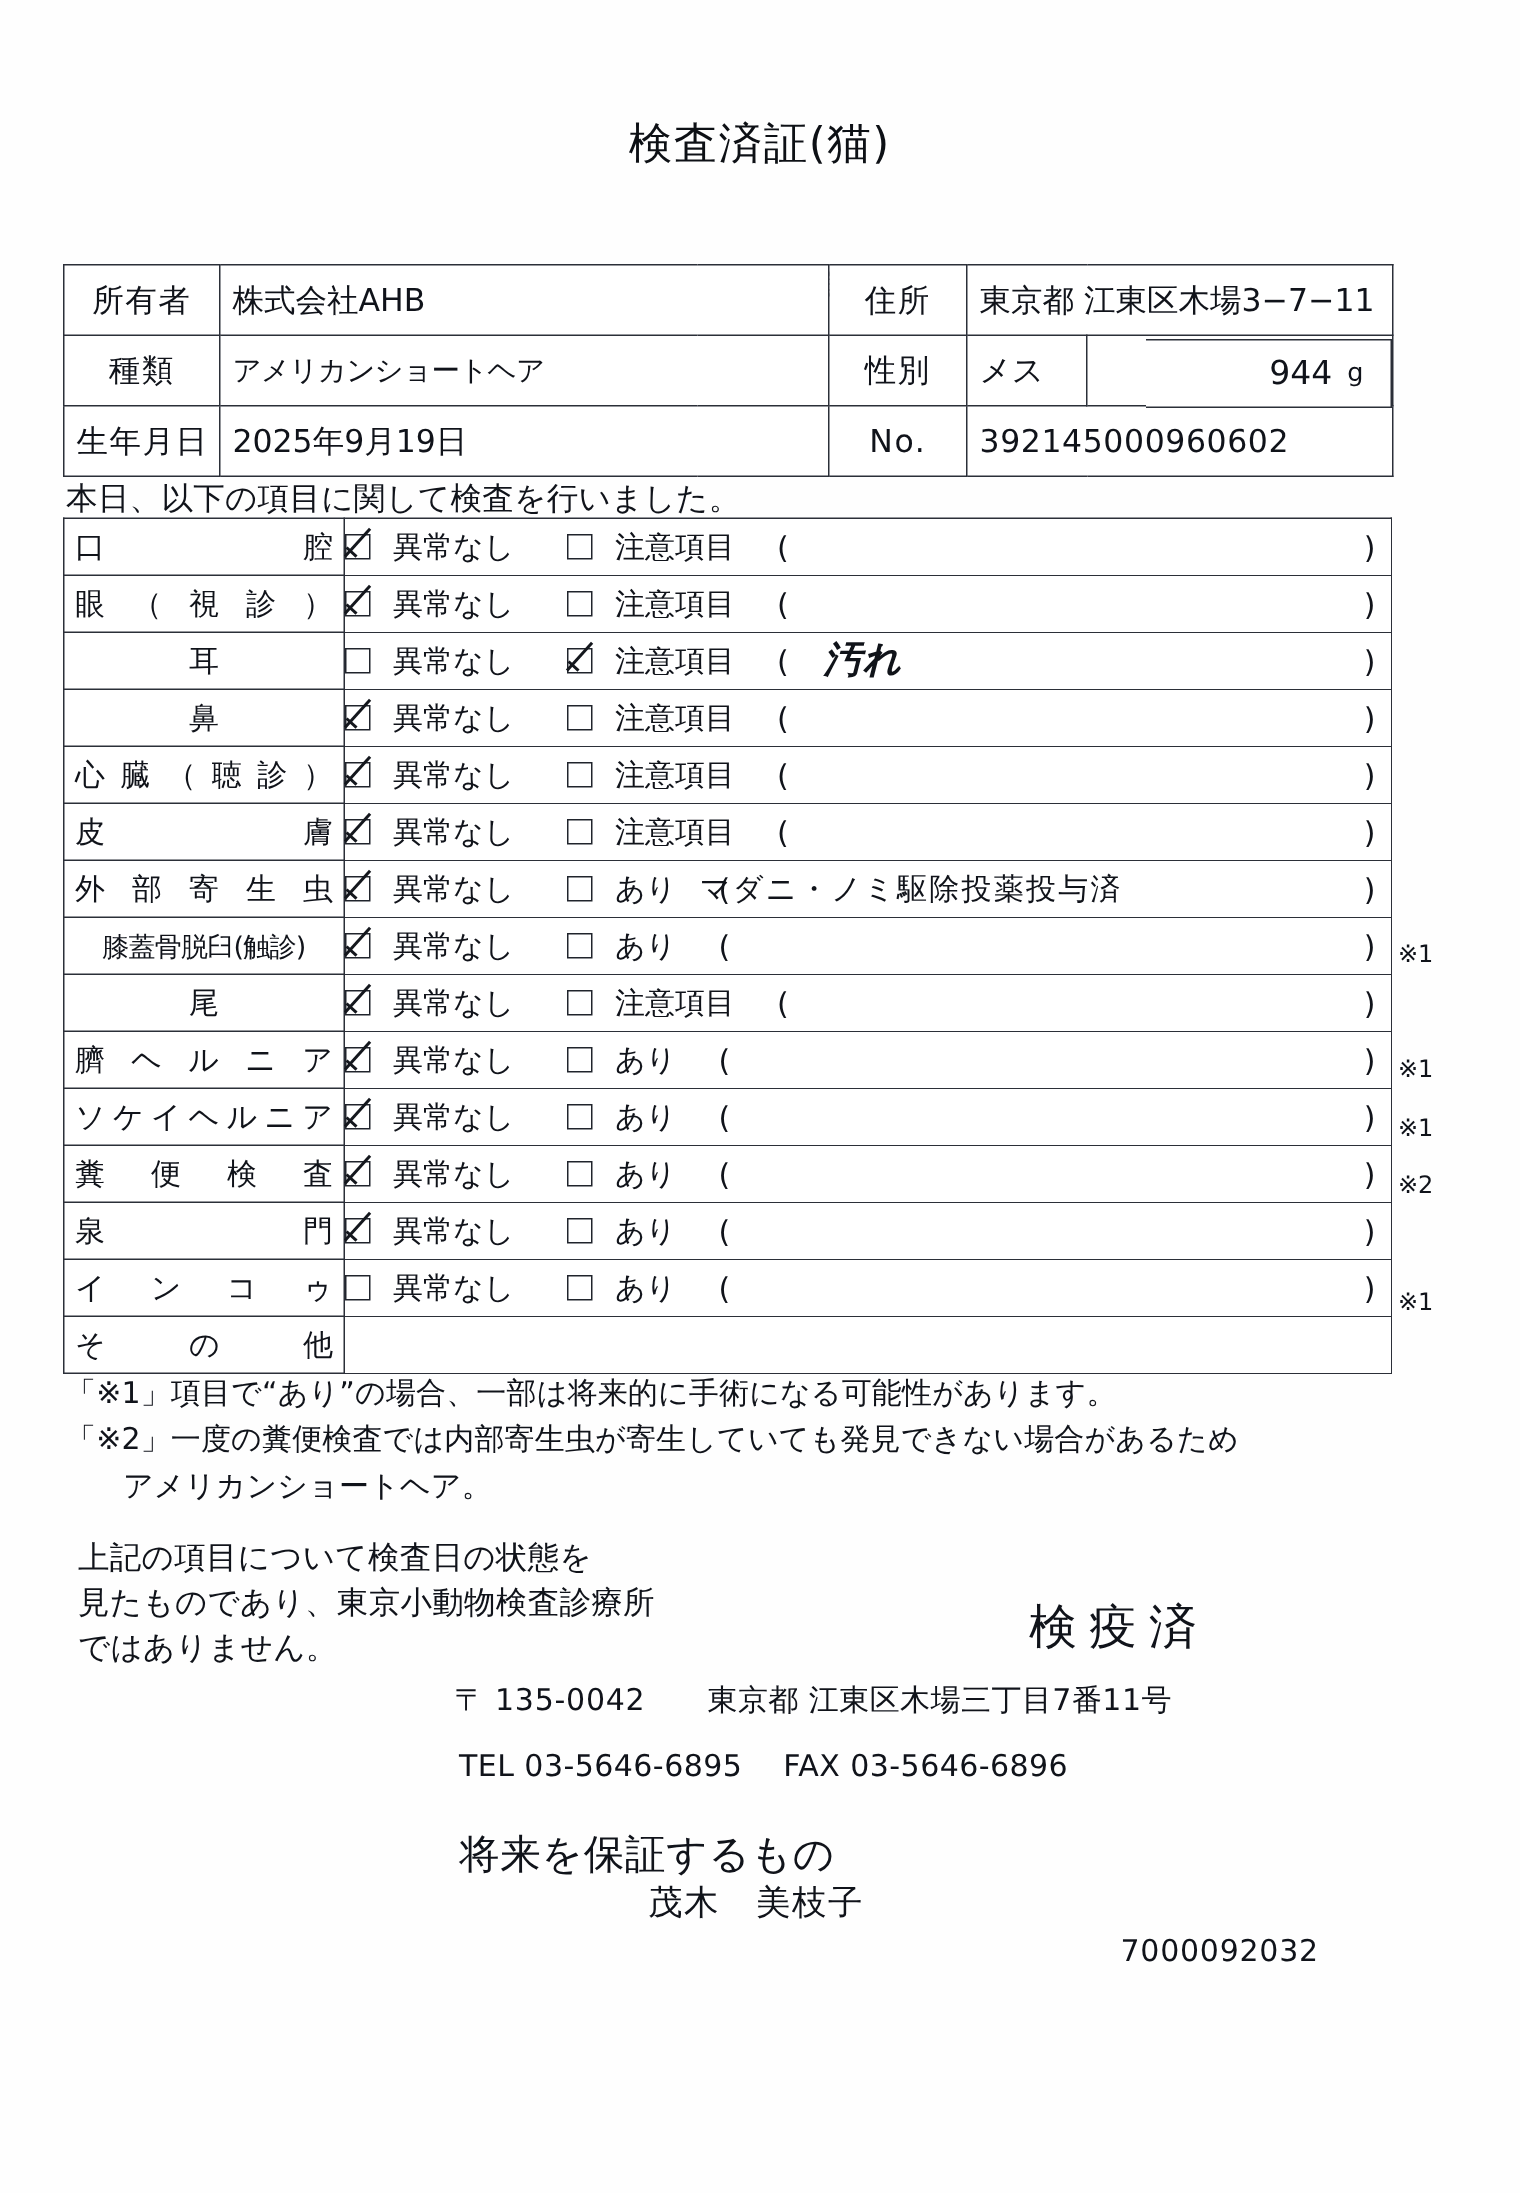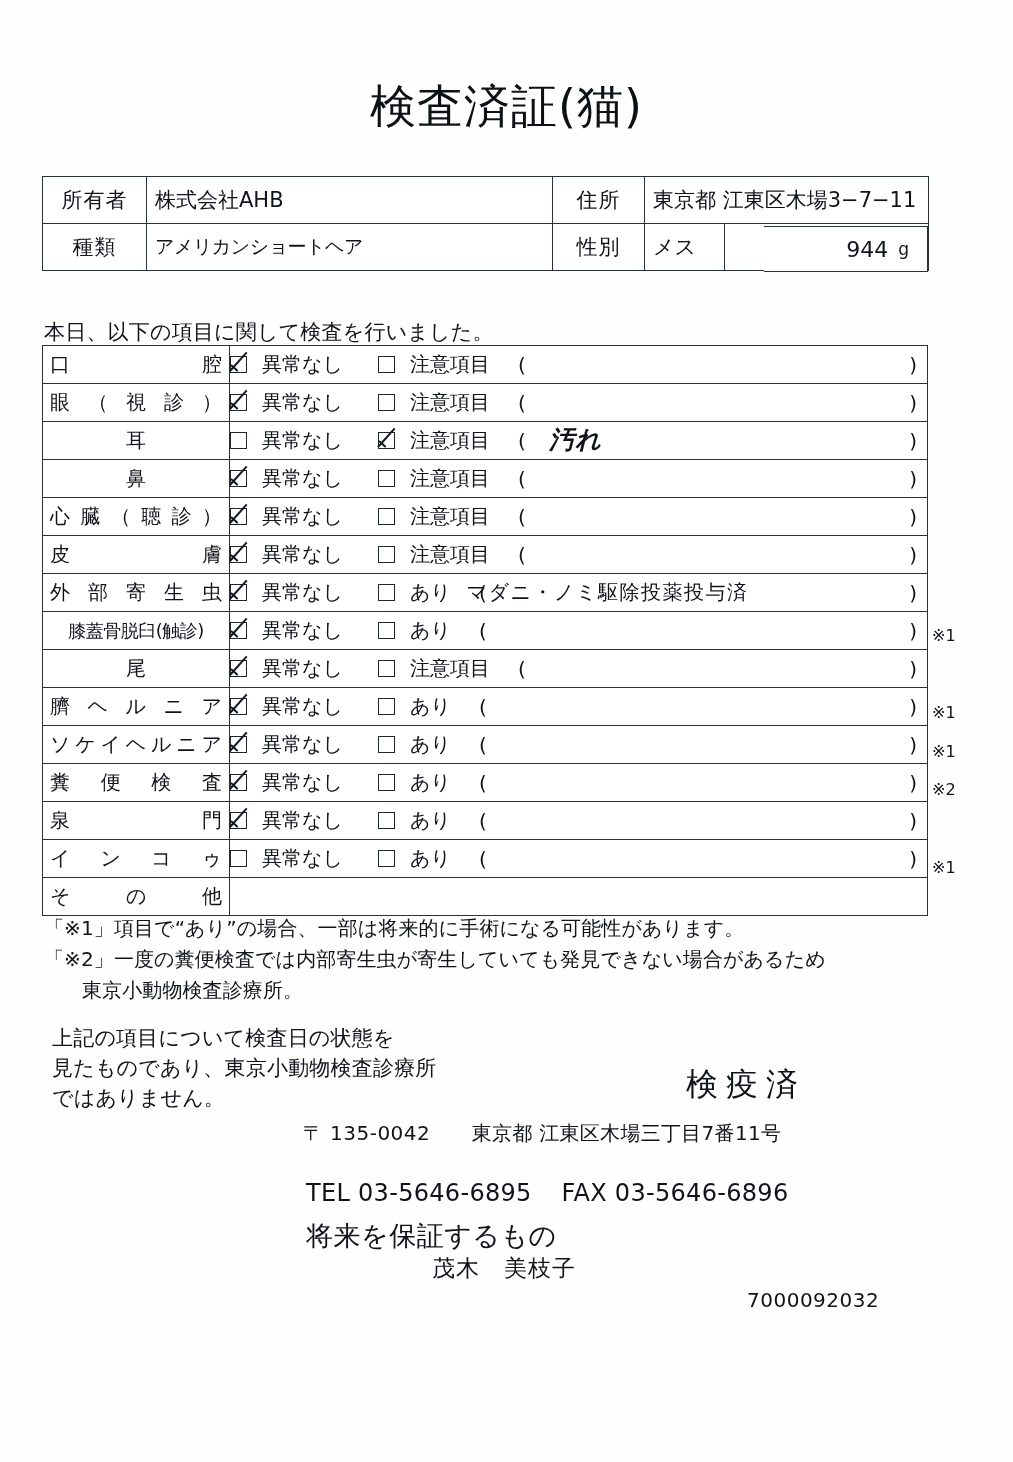--- a/index.html
+++ b/index.html
@@ -22,21 +22,21 @@
     background: #fefefe;
   }
 
   
   .title {
     position: absolute;
     top: 76px;
     left: 0;
     width: 1013px;
     text-align: center;
-    font-size: 46px;
+    font-size: 29px;
     letter-spacing: 1px;
     font-weight: 500;
     color: #0d1015;
   }
 
   
   .exam-date-row {
     position: absolute;
     top: 142px;
     left: 540px;
@@ -260,23 +260,22 @@
     top: 1120px;
     font-size: 20px;
     letter-spacing: 0.3px;
   }
   .f-addr .zip { letter-spacing: 0.5px; }
   .f-addr .sp { display: inline-block; width: 28px; }
   .f-tel {
     position: absolute;
     left: 306px;
     top: 1165px;
-    font-size: 24px;
+    font-size: 20px;
     letter-spacing: 0.3px;
-    margin-top: 14px;
   }
   .f-tel .sp2 { display: inline-block; width: 14px; }
   .clinic {
     position: absolute;
     left: 306px;
     top: 1218px;
     font-size: 27px;
     letter-spacing: 0.5px;
   }
   .vet {
@@ -322,20 +321,26 @@
         <td class="lbl">住所</td>
         <td class="val" colspan="2">東京都 江東区木場3−7−11</td>
       </tr>
       <tr>
         <td class="lbl">種類</td>
         <td class="val val-kana" colspan="2">アメリカンショートヘア</td>
         <td class="lbl">性別</td>
         <td class="val">メス</td>
         <td class="lbl">体重</td>
       </tr>
+      <tr>
+        <td class="lbl">生年月日</td>
+        <td class="val" colspan="2">2025年9月19日</td>
+        <td class="lbl">No.</td>
+        <td class="no-val" colspan="2">392145000960602</td>
+      </tr>
     </tbody>
   </table>
 
   <div style="position:absolute; left:764px; top:226px; width:164px; height:46px; display:flex; align-items:center; justify-content:flex-end; padding-right:18px; box-sizing:border-box; border:1.6px solid #2b2f38; border-left:none; background:#fff; font-size:22px;">
     <span>944</span>
     <span style="font-size:17px; margin-left:10px;">g</span>
   </div>
 
   <div class="intro">本日、以下の項目に関して検査を行いました。</div>
 
@@ -697,21 +702,21 @@
       <div class="mark-cell">※1</div>
       <div class="mark-cell">※2</div>
       <div class="mark-cell"></div>
       <div class="mark-cell">※1</div>
       <div class="mark-cell"></div>
     </div>
 
   <div class="footnotes">
     <div>「※1」項目で“あり”の場合、一部は将来的に手術になる可能性があります。</div>
     <div>「※2」一度の糞便検査では内部寄生虫が寄生していても発見できない場合があるため</div>
-    <div class="indent">東京小動物検査診療所。</div>
+    <div class="indent">アメリカンショートヘア。</div>
   </div>
 
   <div class="disclaimer">
     <div>上記の項目について検査日の状態を</div>
     <div>見たものであり、東京小動物検査診療所</div>
     <div>ではありません。</div>
   </div>
 
   <div class="stamp">検疫済</div>
 

